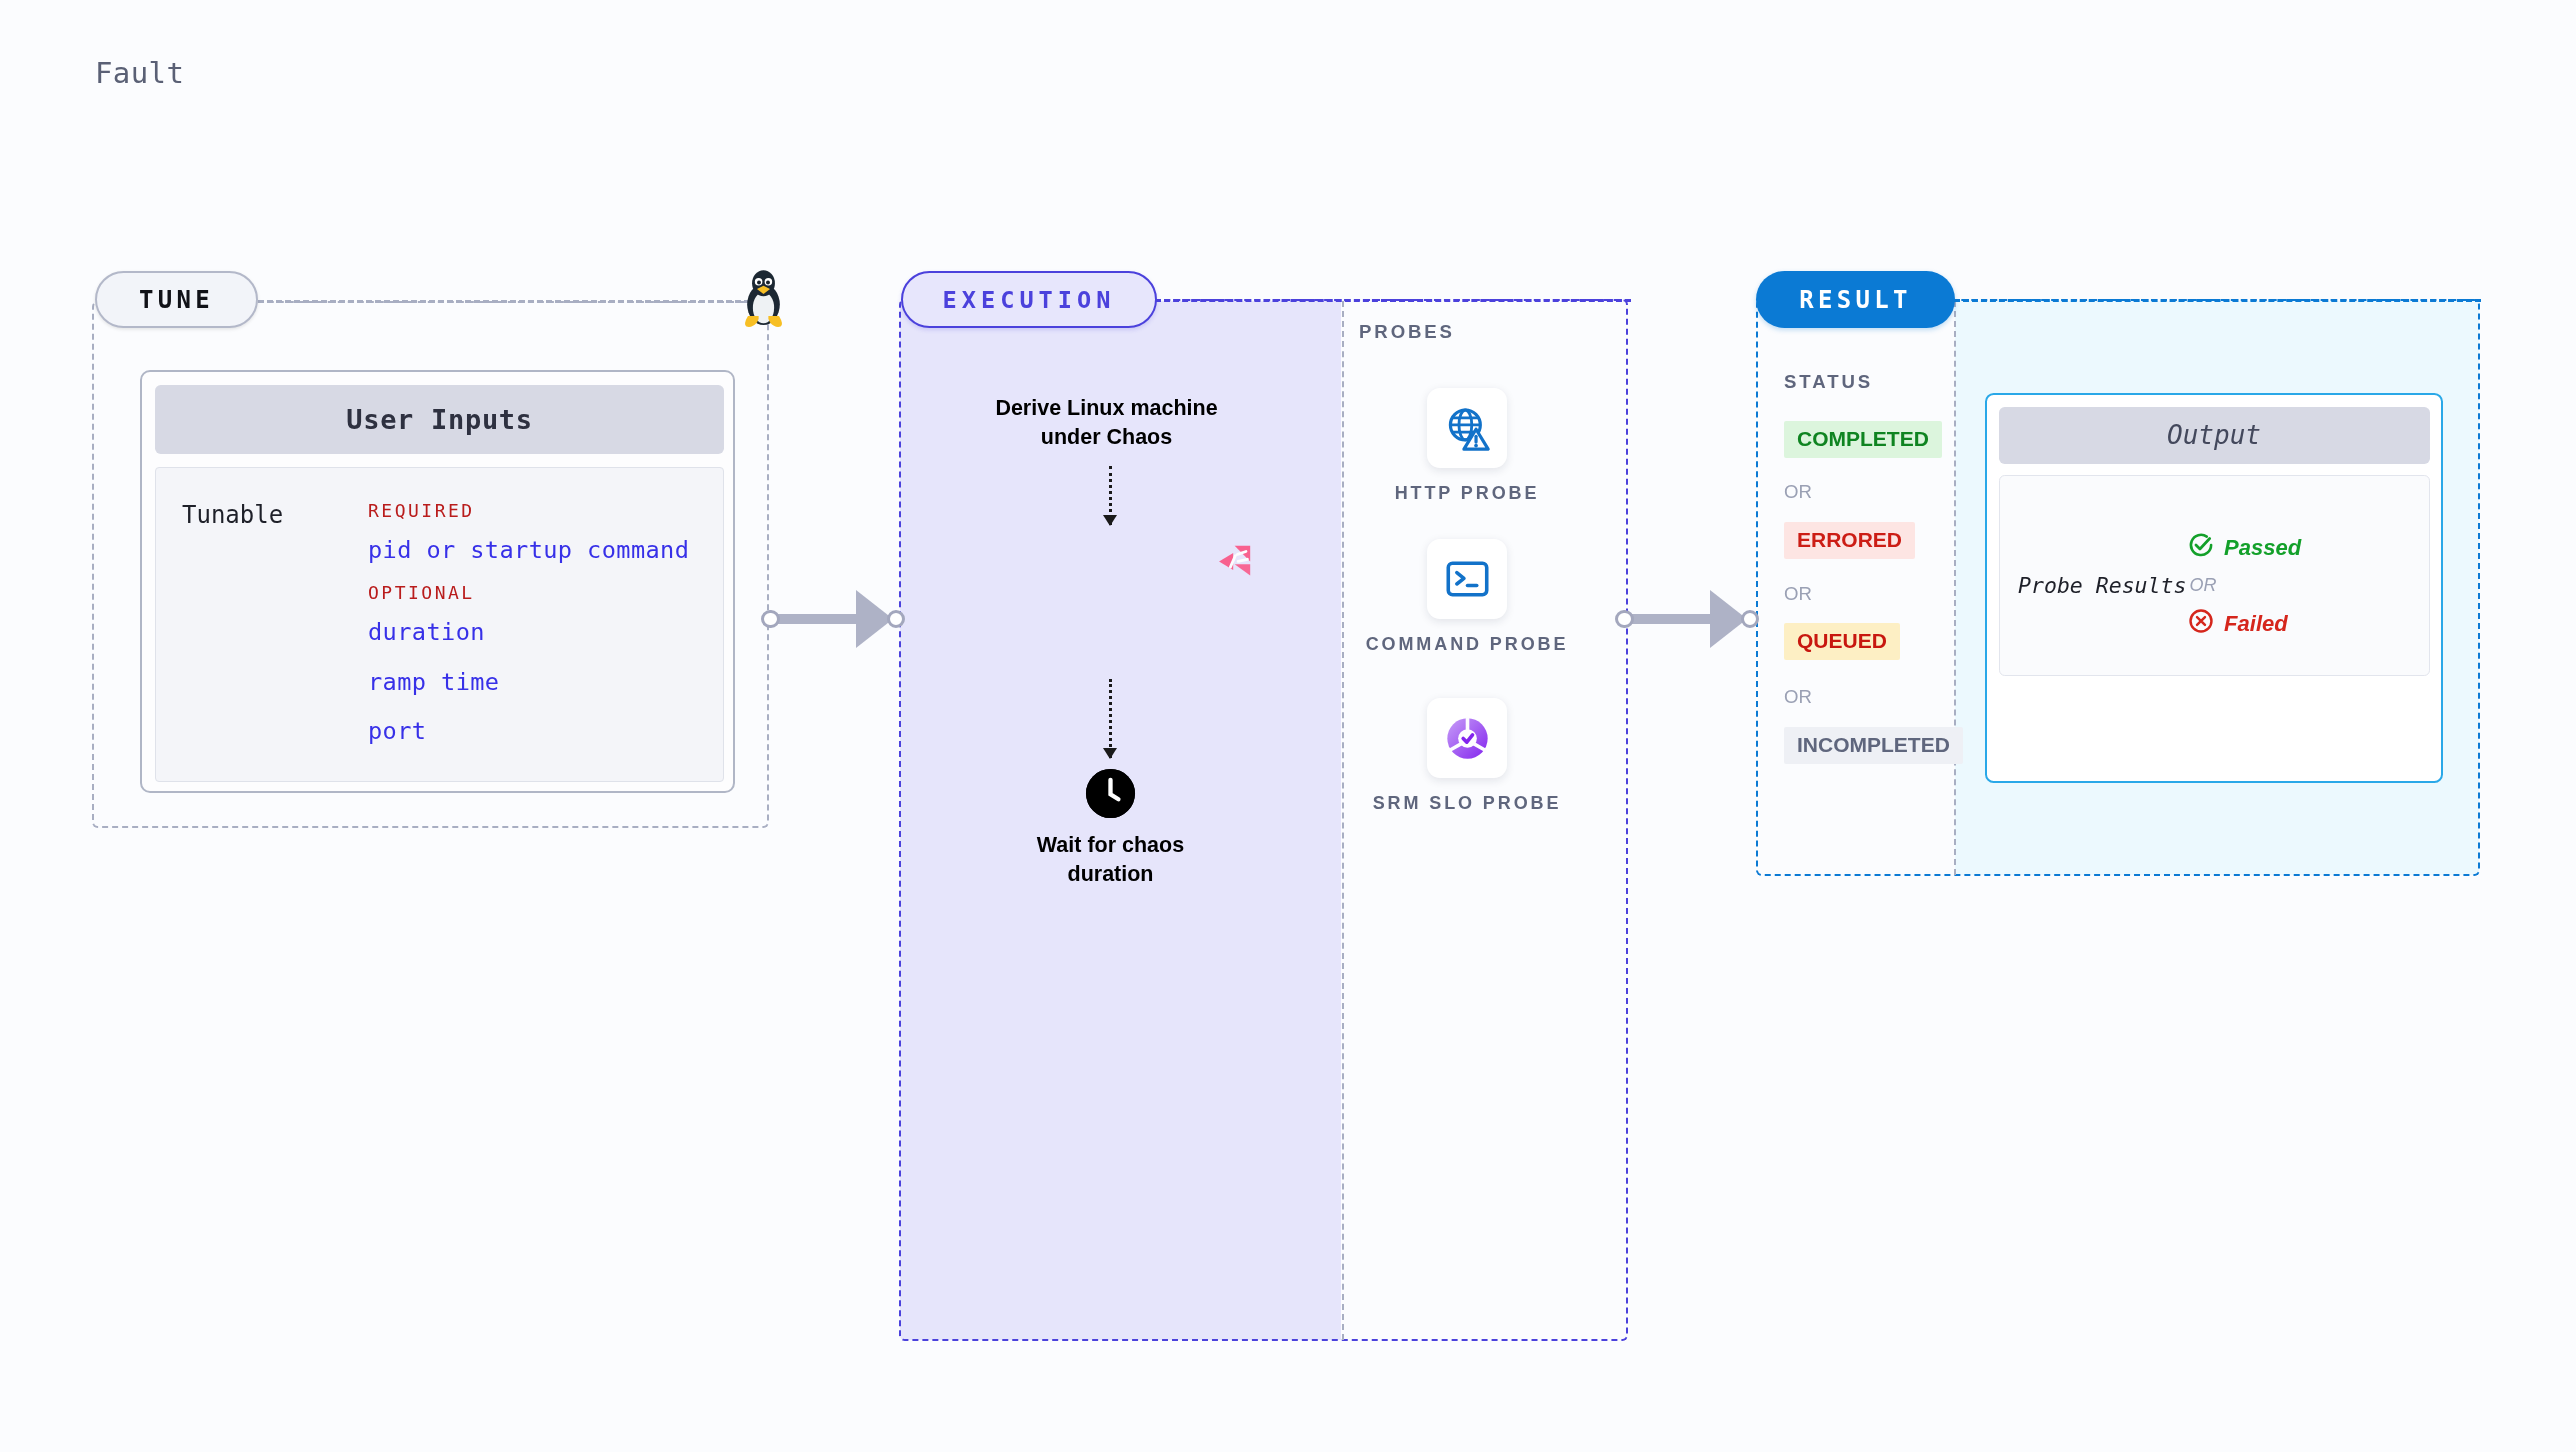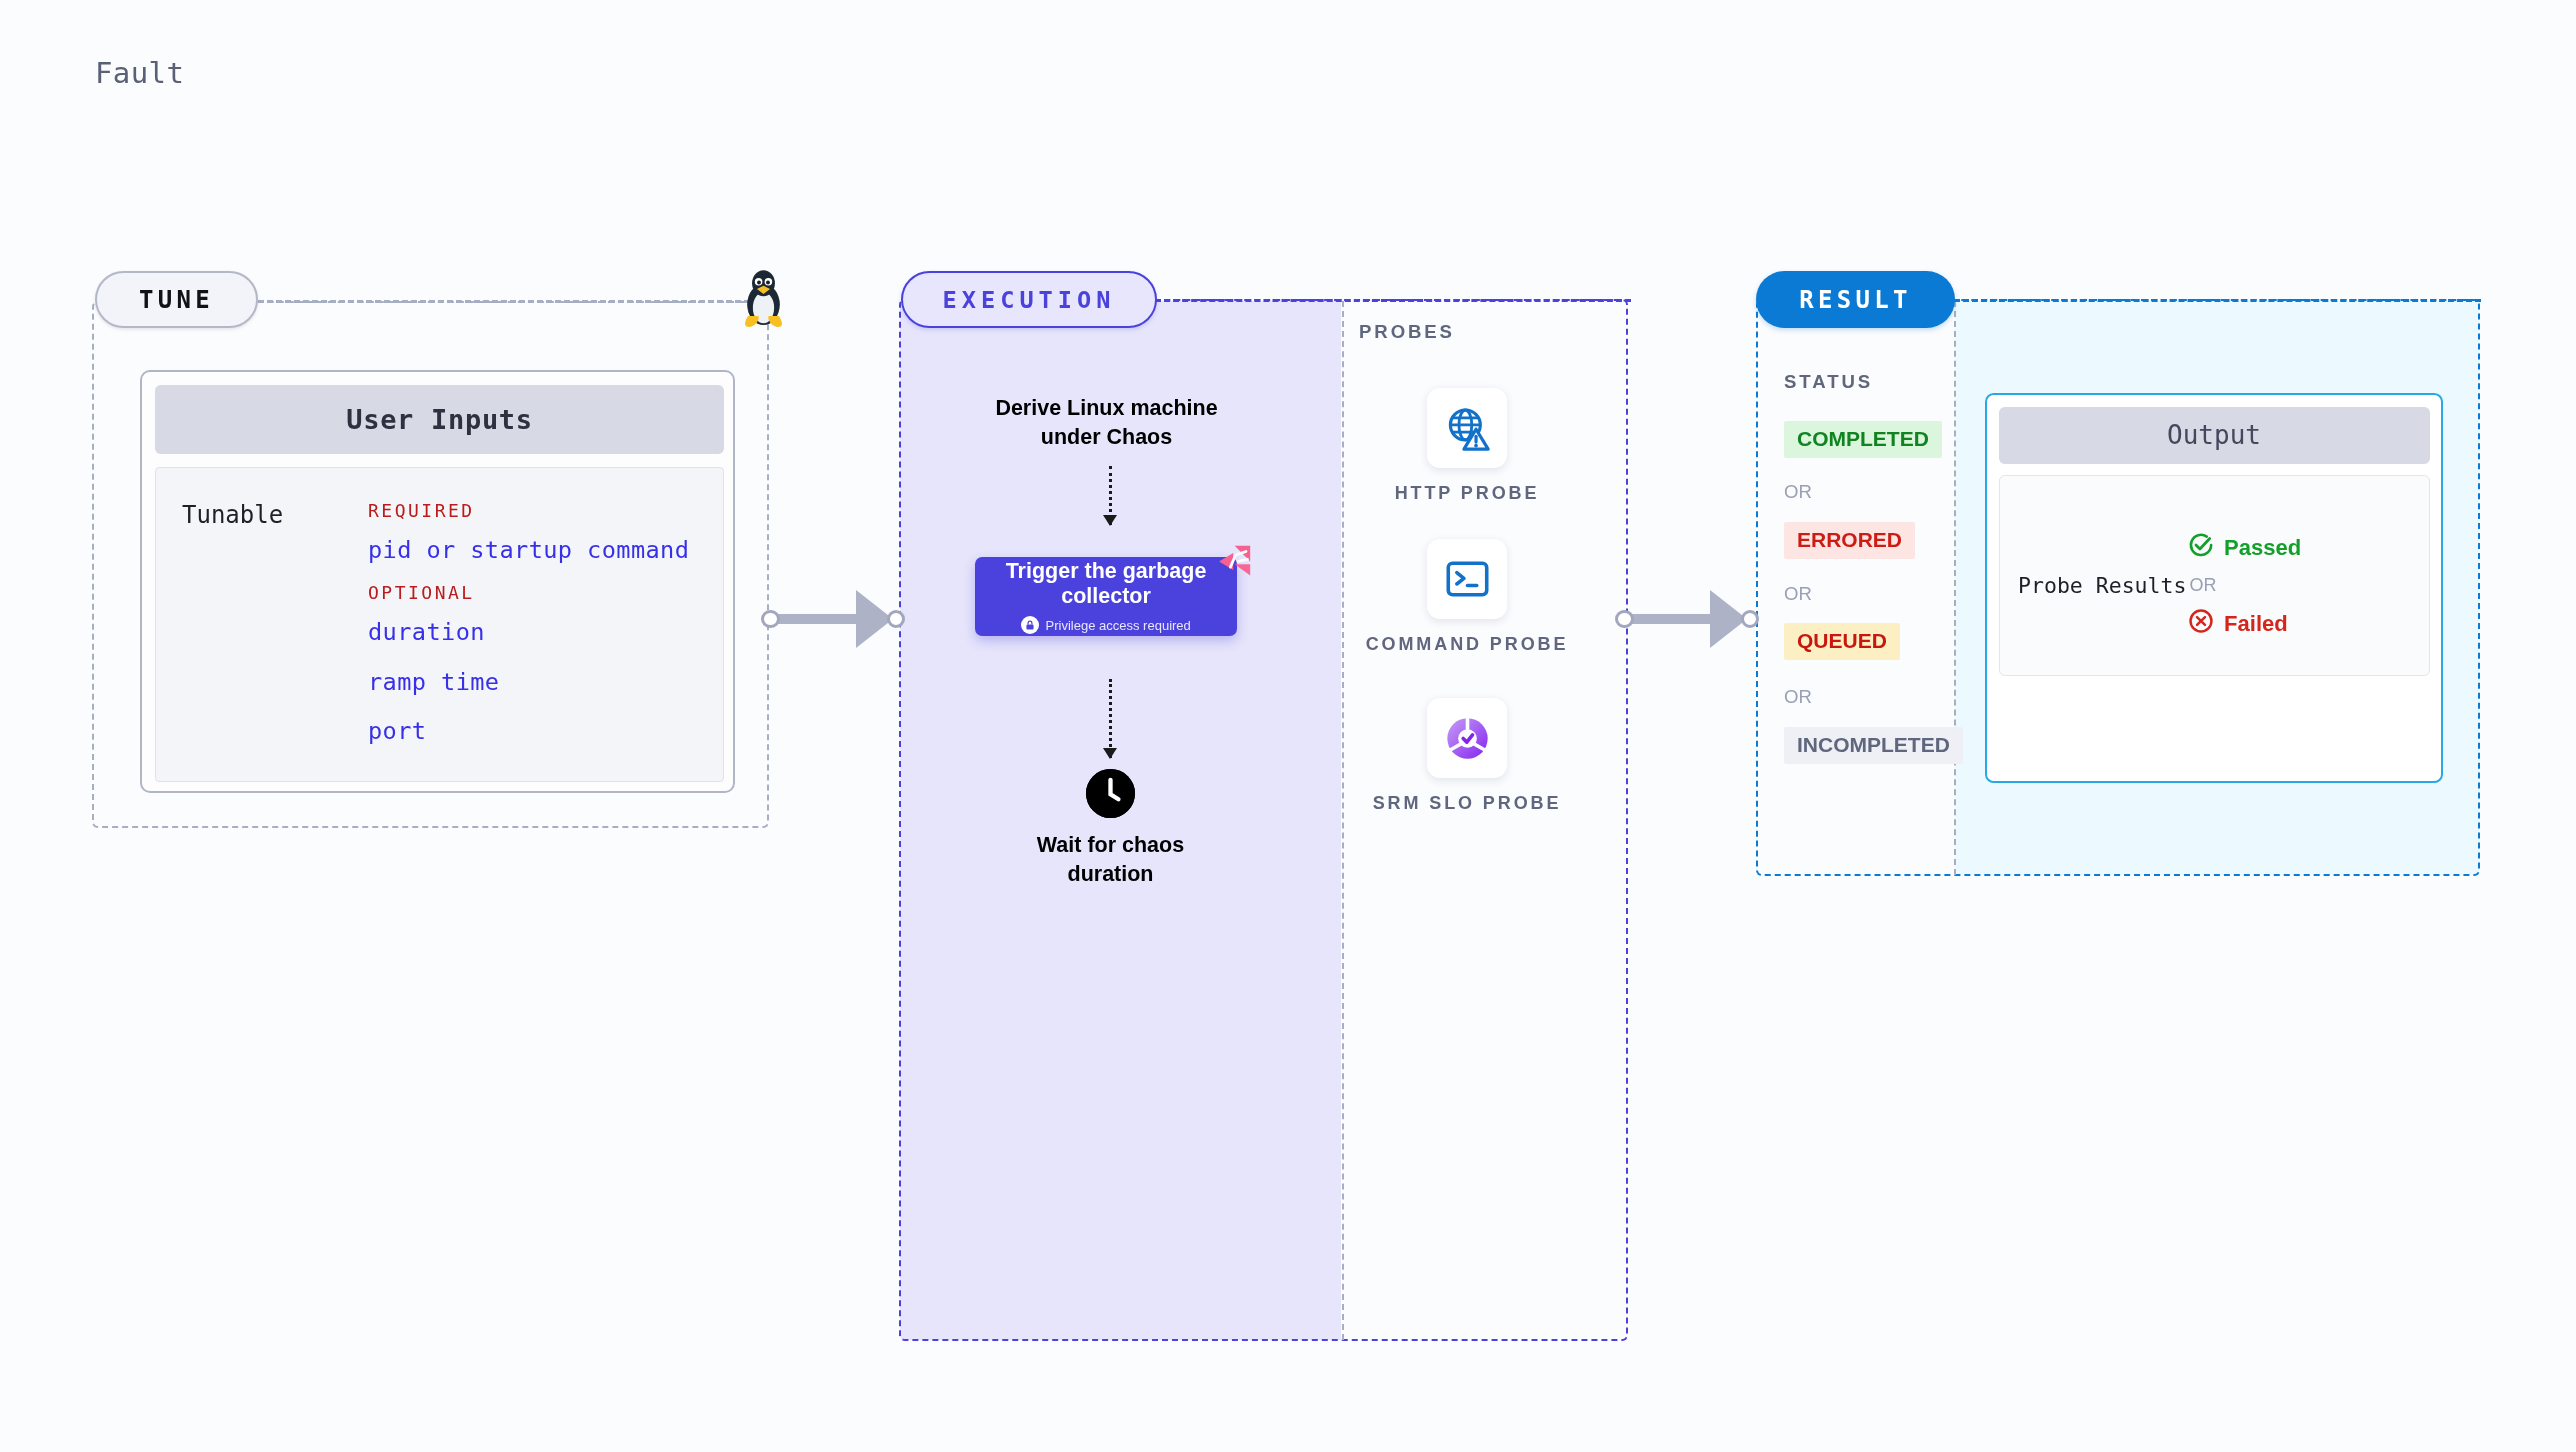--- a/index.html
+++ b/index.html
@@ -199,21 +199,21 @@
   #st0{top:421px;background:#dcf5dd;color:#0f8421;}
   #or0{top:481px;}
   #st1{top:522px;background:#fde5e3;color:#cc1d15;}
   #or1{top:583px;}
   #st2{top:623px;background:#fdefc4;color:#c8170f;}
   #or2{top:686px;}
   #st3{top:727px;background:#eef0f5;color:#5f667d;}
 
   #output-card{
     left:1985px;top:393px;width:458px;height:390px;
-    background:#fff;border:2.9px solid #29a8e8;border-radius:8.6px;box-sizing:border-box;
+    background:#fff;border:2.9px solid #29a8e8;border-radius:8.6px;box-sizing:border-box;font-style:italic;
   }
   #output-header{
     margin:11.5px;height:57px;background:#d7d9e4;border-radius:5.7px;
     display:flex;align-items:center;justify-content:center;
     font-family:"DejaVu Sans Mono","Liberation Mono",monospace;
     font-size:26px;color:#43485c;
   }
   .out-row{
     margin:0 11.5px 11.5px 11.5px;background:#fafbfd;border:1.4px solid #e2e5ed;
     border-radius:5.7px;box-sizing:border-box;display:flex;
@@ -302,32 +302,20 @@
   <div class="abs" id="probes-divider"></div>
   <div class="abs" id="exec-dash-line"></div>
   <div class="badge-pill" id="exec-badge">EXECUTION</div>
 
   <div class="abs" id="derive-text">Derive Linux machine under Chaos</div>
   <div class="dotted-arrow" id="arrow1">
     <div class="stem"></div>
       <div class="head"></div>
   </div>
 
-  <div class="abs" id="trigger-node">
-    <div class="t-title">Trigger the garbage collector</div>
-    <div class="t-sub">
-      <span class="lock-circle">
-        <svg width="10" height="10.7" viewBox="0 0 14 15">
-          <rect x="2" y="6.3" width="10" height="7.2" rx="1.6" fill="#4b41dc"></rect>
-          <path d="M4.3 6.3 V4.4 a2.7 2.7 0 0 1 5.4 0 V6.3" stroke="#4b41dc" stroke-width="1.7" fill="none"></path>
-        </svg>
-      </span>
-      <span>Privilege access required</span>
-    </div>
-  </div>
   <div class="abs" id="chaos-corner">
     <svg width="39" height="34" viewBox="0 0 54 48">
       <path d="M8 26 L28 14 L28 38 Z" fill="#f8618f"></path>
       <path d="M30 4 L52 4 L52 26 Z" fill="#f8618f"></path>
       <path d="M30 30 L52 30 L52 46 Z" fill="#f8618f" opacity=".95"></path>
       <path d="M24 34 L31 18 M34 16 L46 12" stroke="#fdfdff" stroke-width="4" stroke-linecap="round" fill="none"></path>
       <path d="M35 26 L48 23" stroke="#fdfdff" stroke-width="4" stroke-linecap="round" fill="none"></path>
     </svg>
   </div>
 

